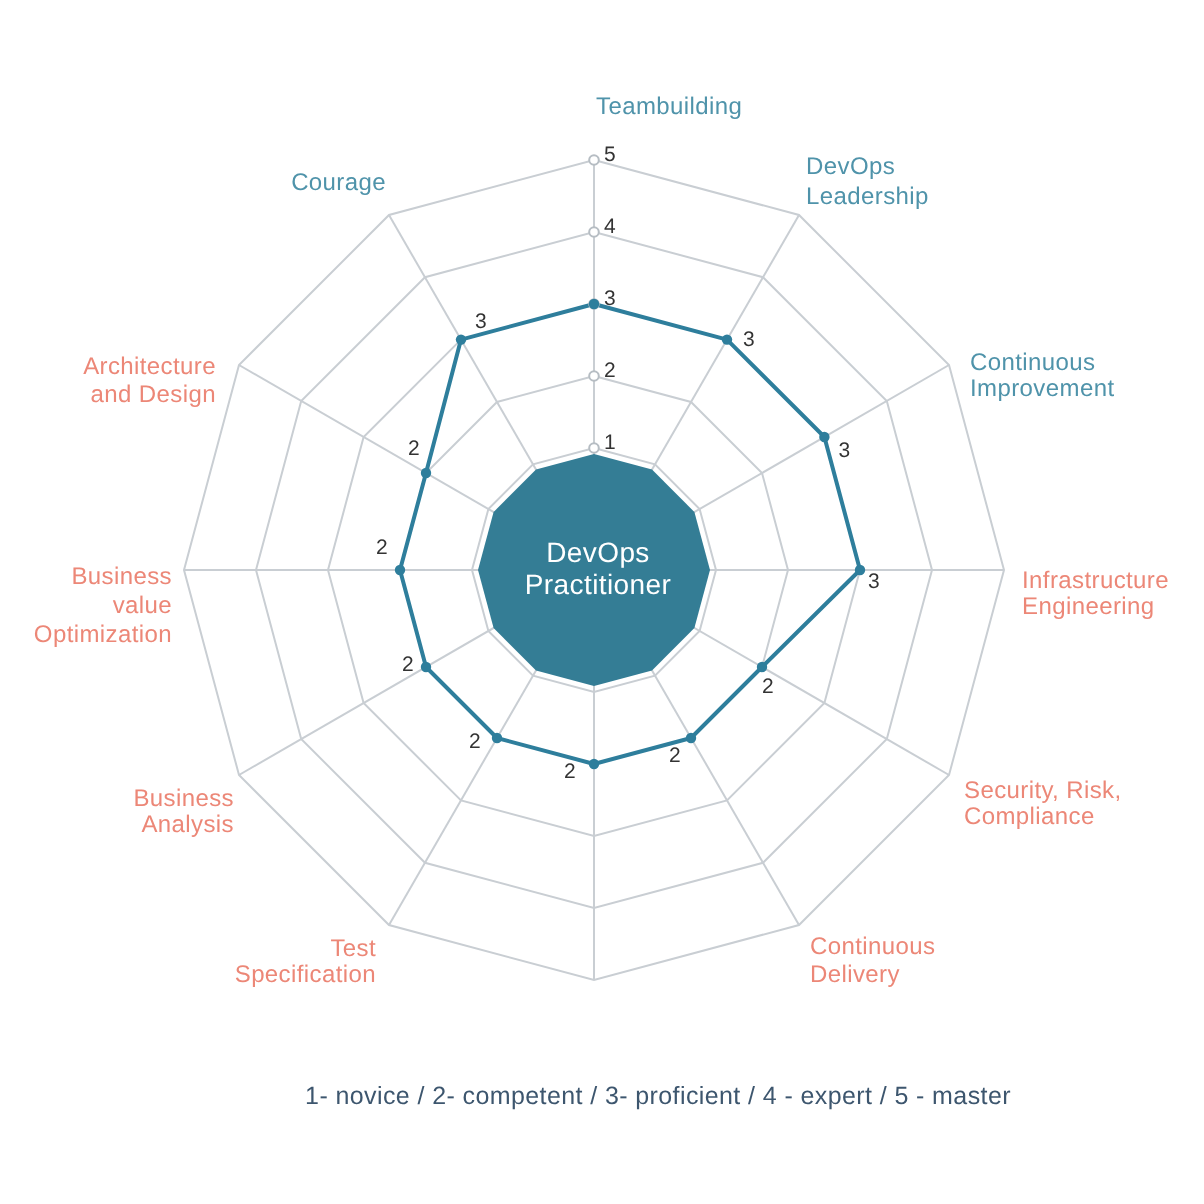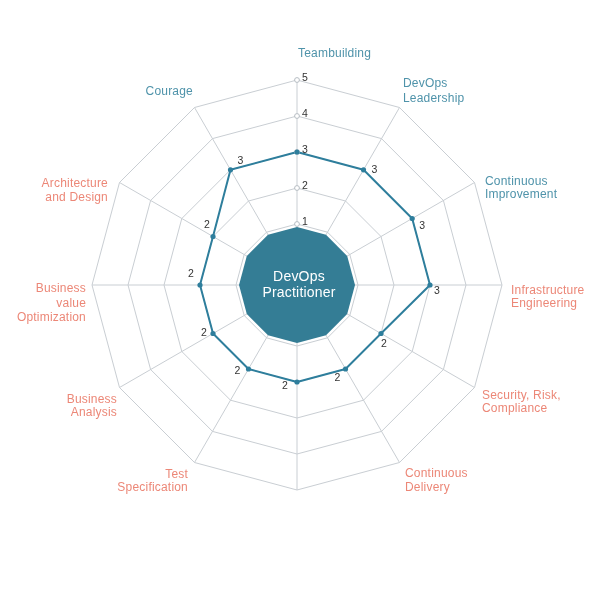--- a/index.html
+++ b/index.html
@@ -86,13 +86,14 @@
       <text x="511" y="294" font-size="12px" fill="#ec8777" text-anchor="start"><tspan x="511" y="294">Infrastructure</tspan><tspan x="511" y="307">Engineering</tspan></text>
       <text x="482" y="399" font-size="12px" fill="#ec8777" text-anchor="start"><tspan x="482" y="399">Security, Risk,</tspan><tspan x="482" y="412">Compliance</tspan></text>
       <text x="405" y="477" font-size="12px" fill="#ec8777" text-anchor="start"><tspan x="405" y="477">Continuous</tspan><tspan x="405" y="491">Delivery</tspan></text>
       <text x="188" y="478" font-size="12px" fill="#ec8777" text-anchor="end"><tspan x="188" y="478">Test</tspan><tspan x="188" y="491">Specification</tspan></text>
       <text x="117" y="403" font-size="12px" fill="#ec8777" text-anchor="end"><tspan x="117" y="403">Business</tspan><tspan x="117" y="416">Analysis</tspan></text>
       <text x="86" y="292" font-size="12px" fill="#ec8777" text-anchor="end"><tspan x="86" y="292">Business</tspan><tspan x="86" y="306.5">value</tspan><tspan x="86" y="321">Optimization</tspan></text>
       <text x="108" y="187" font-size="12px" fill="#ec8777" text-anchor="end"><tspan x="108" y="187">Architecture</tspan><tspan x="108" y="201">and Design</tspan></text>
       <text x="193" y="95" font-size="12px" fill="#4f93aa" text-anchor="end"><tspan x="193" y="95">Courage</tspan></text>
       <text x="299" y="281" font-size="14px" fill="#ffffff" text-anchor="middle"><tspan x="299" y="281">DevOps</tspan><tspan x="299" y="297">Practitioner</tspan></text>
     </svg>
+  <div class="legend">1- novice / 2- competent  / 3- proficient /  4 - expert / 5 - master</div>
 </div>
 
 </body></html>

